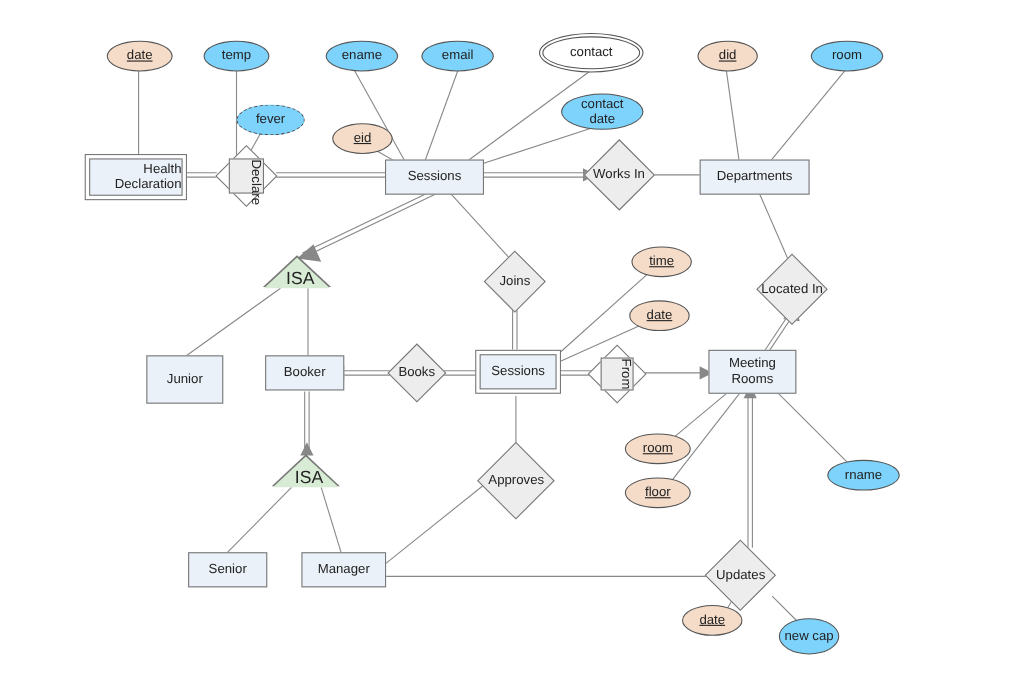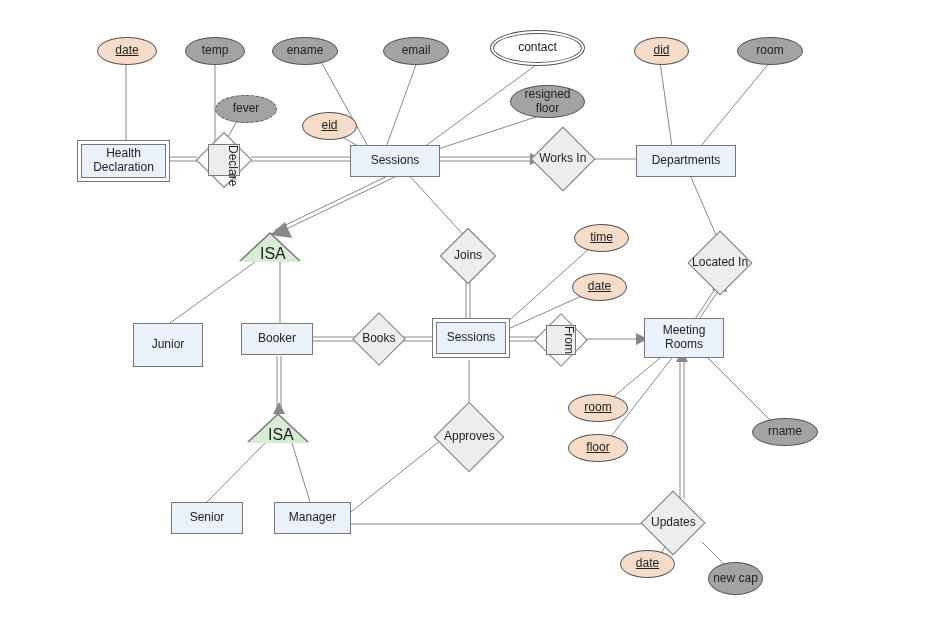--- a/index.html
+++ b/index.html
@@ -1,21 +1,21 @@
 <!DOCTYPE html>
 <html><head>
 <meta charset="utf-8">
 <style>
 html,body{margin:0;padding:0;font-family:Arial,Helvetica,sans-serif;font-size:12px;color:#222;background:#fff}
 .stage{position:relative;width:926px;height:617px}
 .box{position:absolute;box-sizing:border-box;display:flex;align-items:center;justify-content:center;text-align:center;padding:2px 4px;line-height:1.15}
 .entity{background:#eaf1f8;border:1px solid #777}
 .weak-entity-outer{background:#fff;border:1px solid #777}
-.weak-entity-inner{position:absolute;left:3px;right:3px;top:3px;bottom:3px;background:#eaf1f8;border:1px solid #777;display:flex;align-items:center;justify-content:center;text-align:center}
-.attr{border:1px solid #555;border-radius:50%;background:#a3a3a3}
+.weak-entity-inner{position:absolute;left:3px;right:3px;top:3px;bottom:3px;background:#eaf1f8;border:1px solid #777;display:flex;align-items:center;justify-content:center;text-align:right}
+.attr{border:1px solid #555;border-radius:50%;background:#7dd3fc}
 .attr.pk{background:#f5dcc9}
 .attr.pk span{text-decoration:underline}
 .attr.key span{}
 .attr.multi-inner{position:absolute;left:2px;right:2px;top:2px;bottom:2px;border:1px solid #555;border-radius:50%;background:#fff;display:flex;align-items:center;justify-content:center}
 .attr.dashed{border-style:dashed}
 .diamond{transform:rotate(45deg);background:#ededed;border:1px solid #777}
 .diamond .lbl{transform:rotate(-45deg);white-space:nowrap;text-align:center}
 .diamond.weak-outer{background:#fff}
 .diamond.weak-inner{position:absolute;left:3px;right:3px;top:3px;bottom:3px;border:1px solid #777;background:#ededed}
 .isa{width:0;height:0;border-left:30px solid transparent;border-right:30px solid transparent;border-bottom:28px solid #d8ebd4;position:absolute}
@@ -117,37 +117,37 @@
 
 <div class="box attr pk" style="left:97px;top:37px;width:60px;height:28px">
       <span>date</span>
     </div>
 <div class="box attr" style="left:185px;top:37px;width:60px;height:28px">
       <span>temp</span>
     </div>
 <div class="box attr dashed" style="left:215px;top:95px;width:62px;height:28px">
       <span>fever</span>
     </div>
-<div class="box attr" style="left:272px;top:37px;width:66px;height:28px">
+<div class="box attr" style="left:296px;top:37px;width:66px;height:28px">
       <span>ename</span>
     </div>
 <div class="box attr pk" style="left:302px;top:112px;width:55px;height:28px">
       <span>eid</span>
     </div>
 <div class="box attr" style="left:383px;top:37px;width:66px;height:28px">
       <span>email</span>
     </div>
 
 <div class="box" style="left:490px;top:30px;width:95px;height:36px;border:1px solid #555;border-radius:50%;background:#fff">
   <div class="attr multi-inner">
         <span>contact</span>
       </div>
 </div>
 <div class="box attr" style="left:510px;top:85px;width:75px;height:33px">
-      <span>resigned floor</span>
+      <span>contact date</span>
     </div>
 
 <div class="box attr pk" style="left:634px;top:37px;width:55px;height:28px">
       <span>did</span>
     </div>
 <div class="box attr" style="left:737px;top:37px;width:66px;height:28px">
       <span>room</span>
     </div>
 
 <div class="box weak-entity-outer" style="left:77px;top:140px;width:93px;height:42px">

